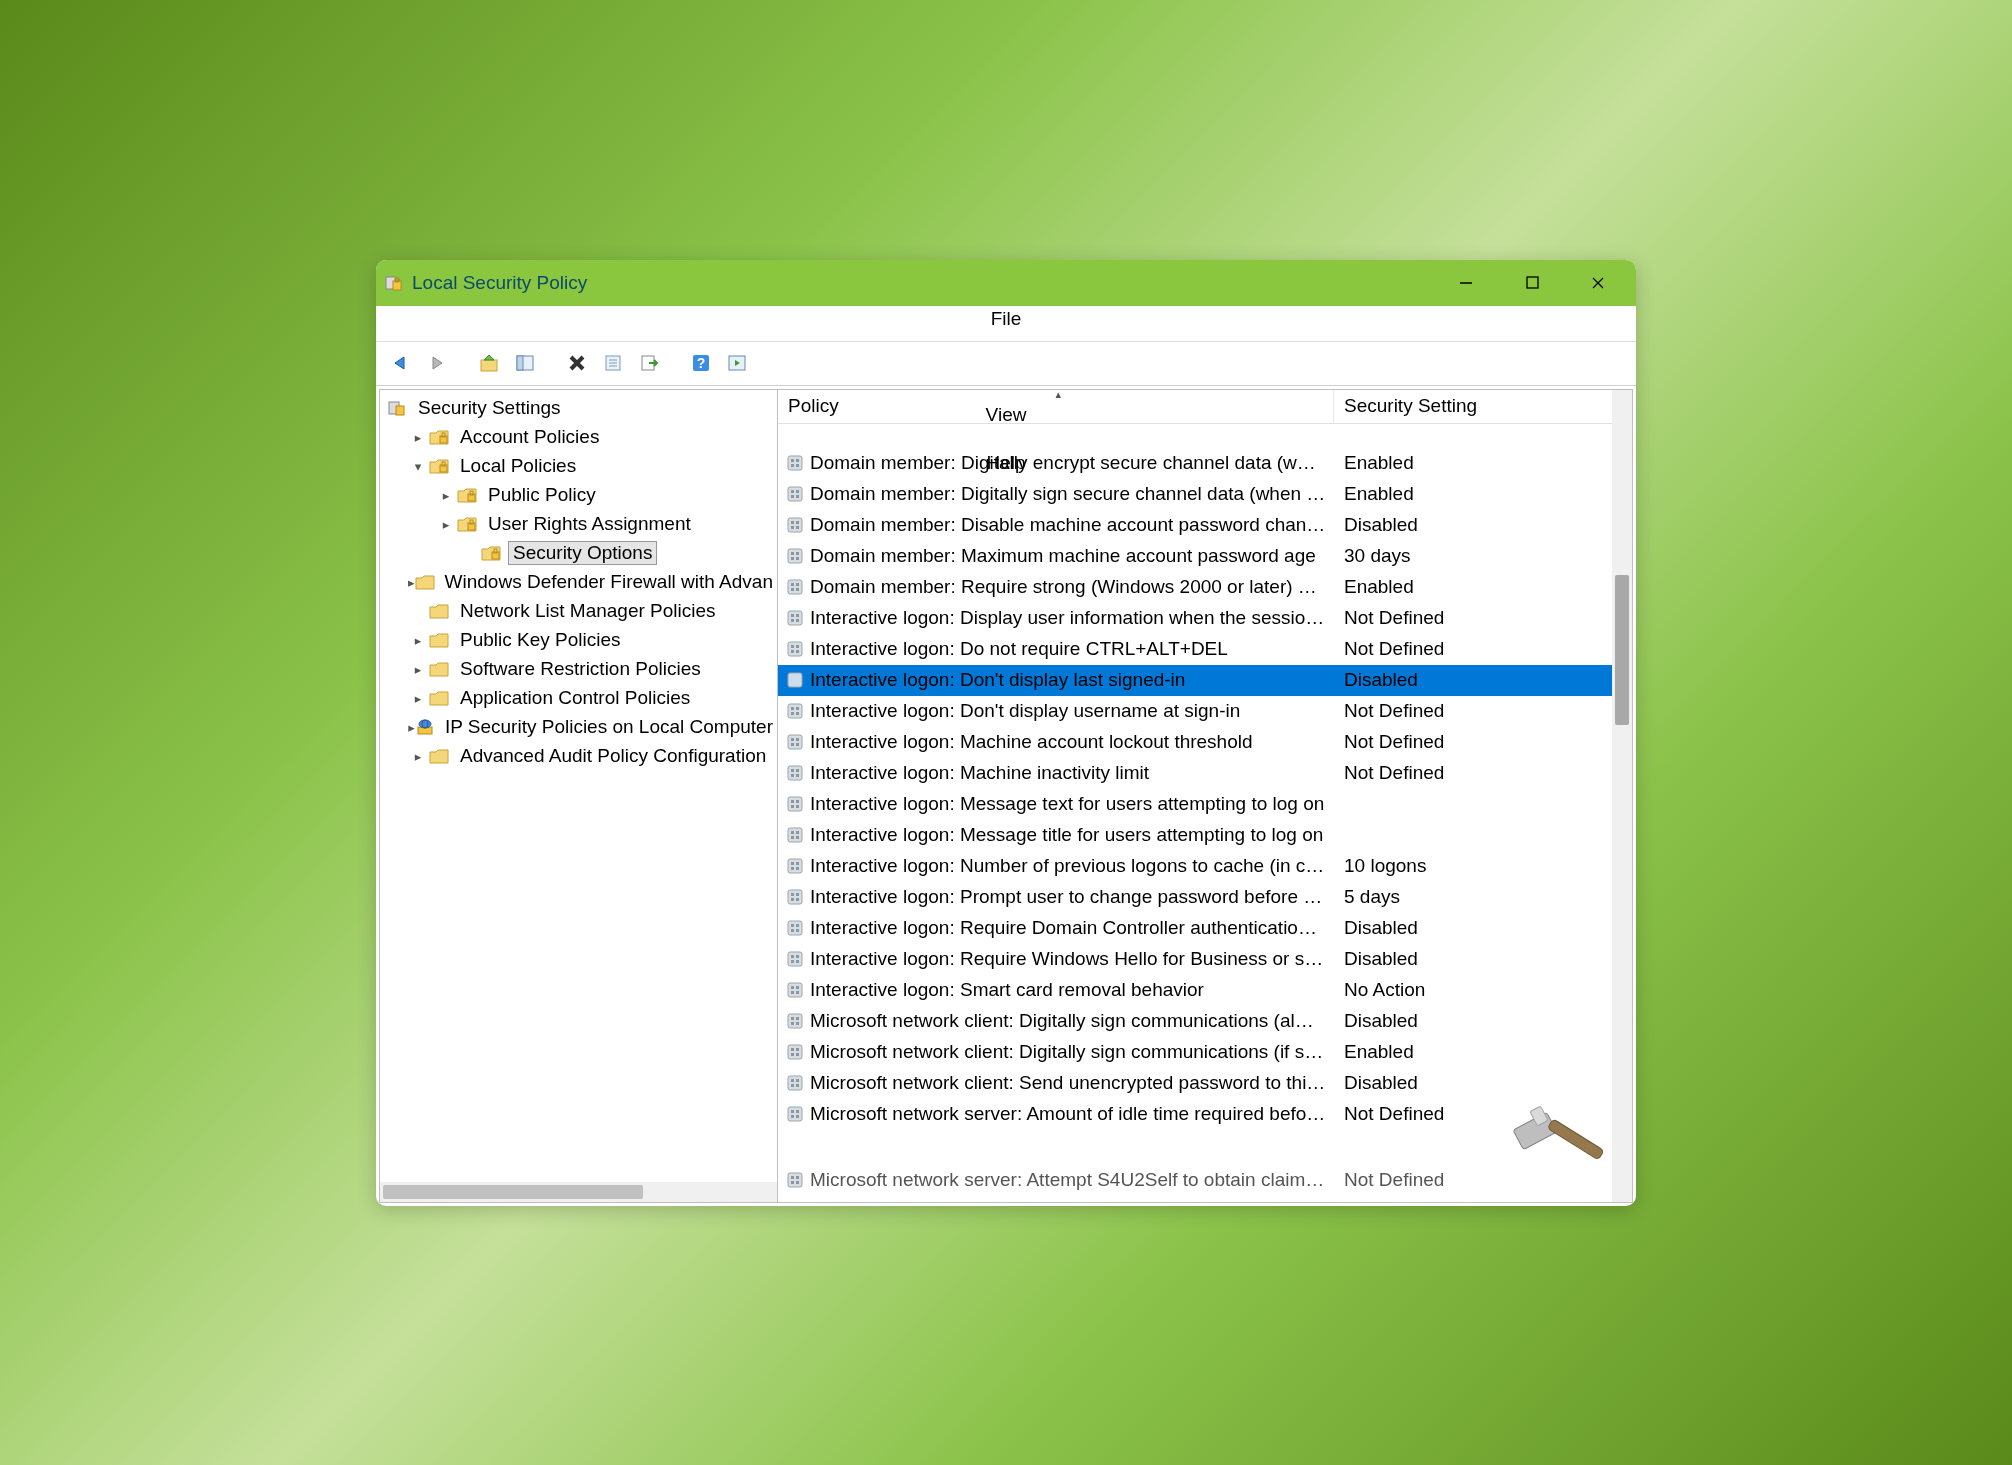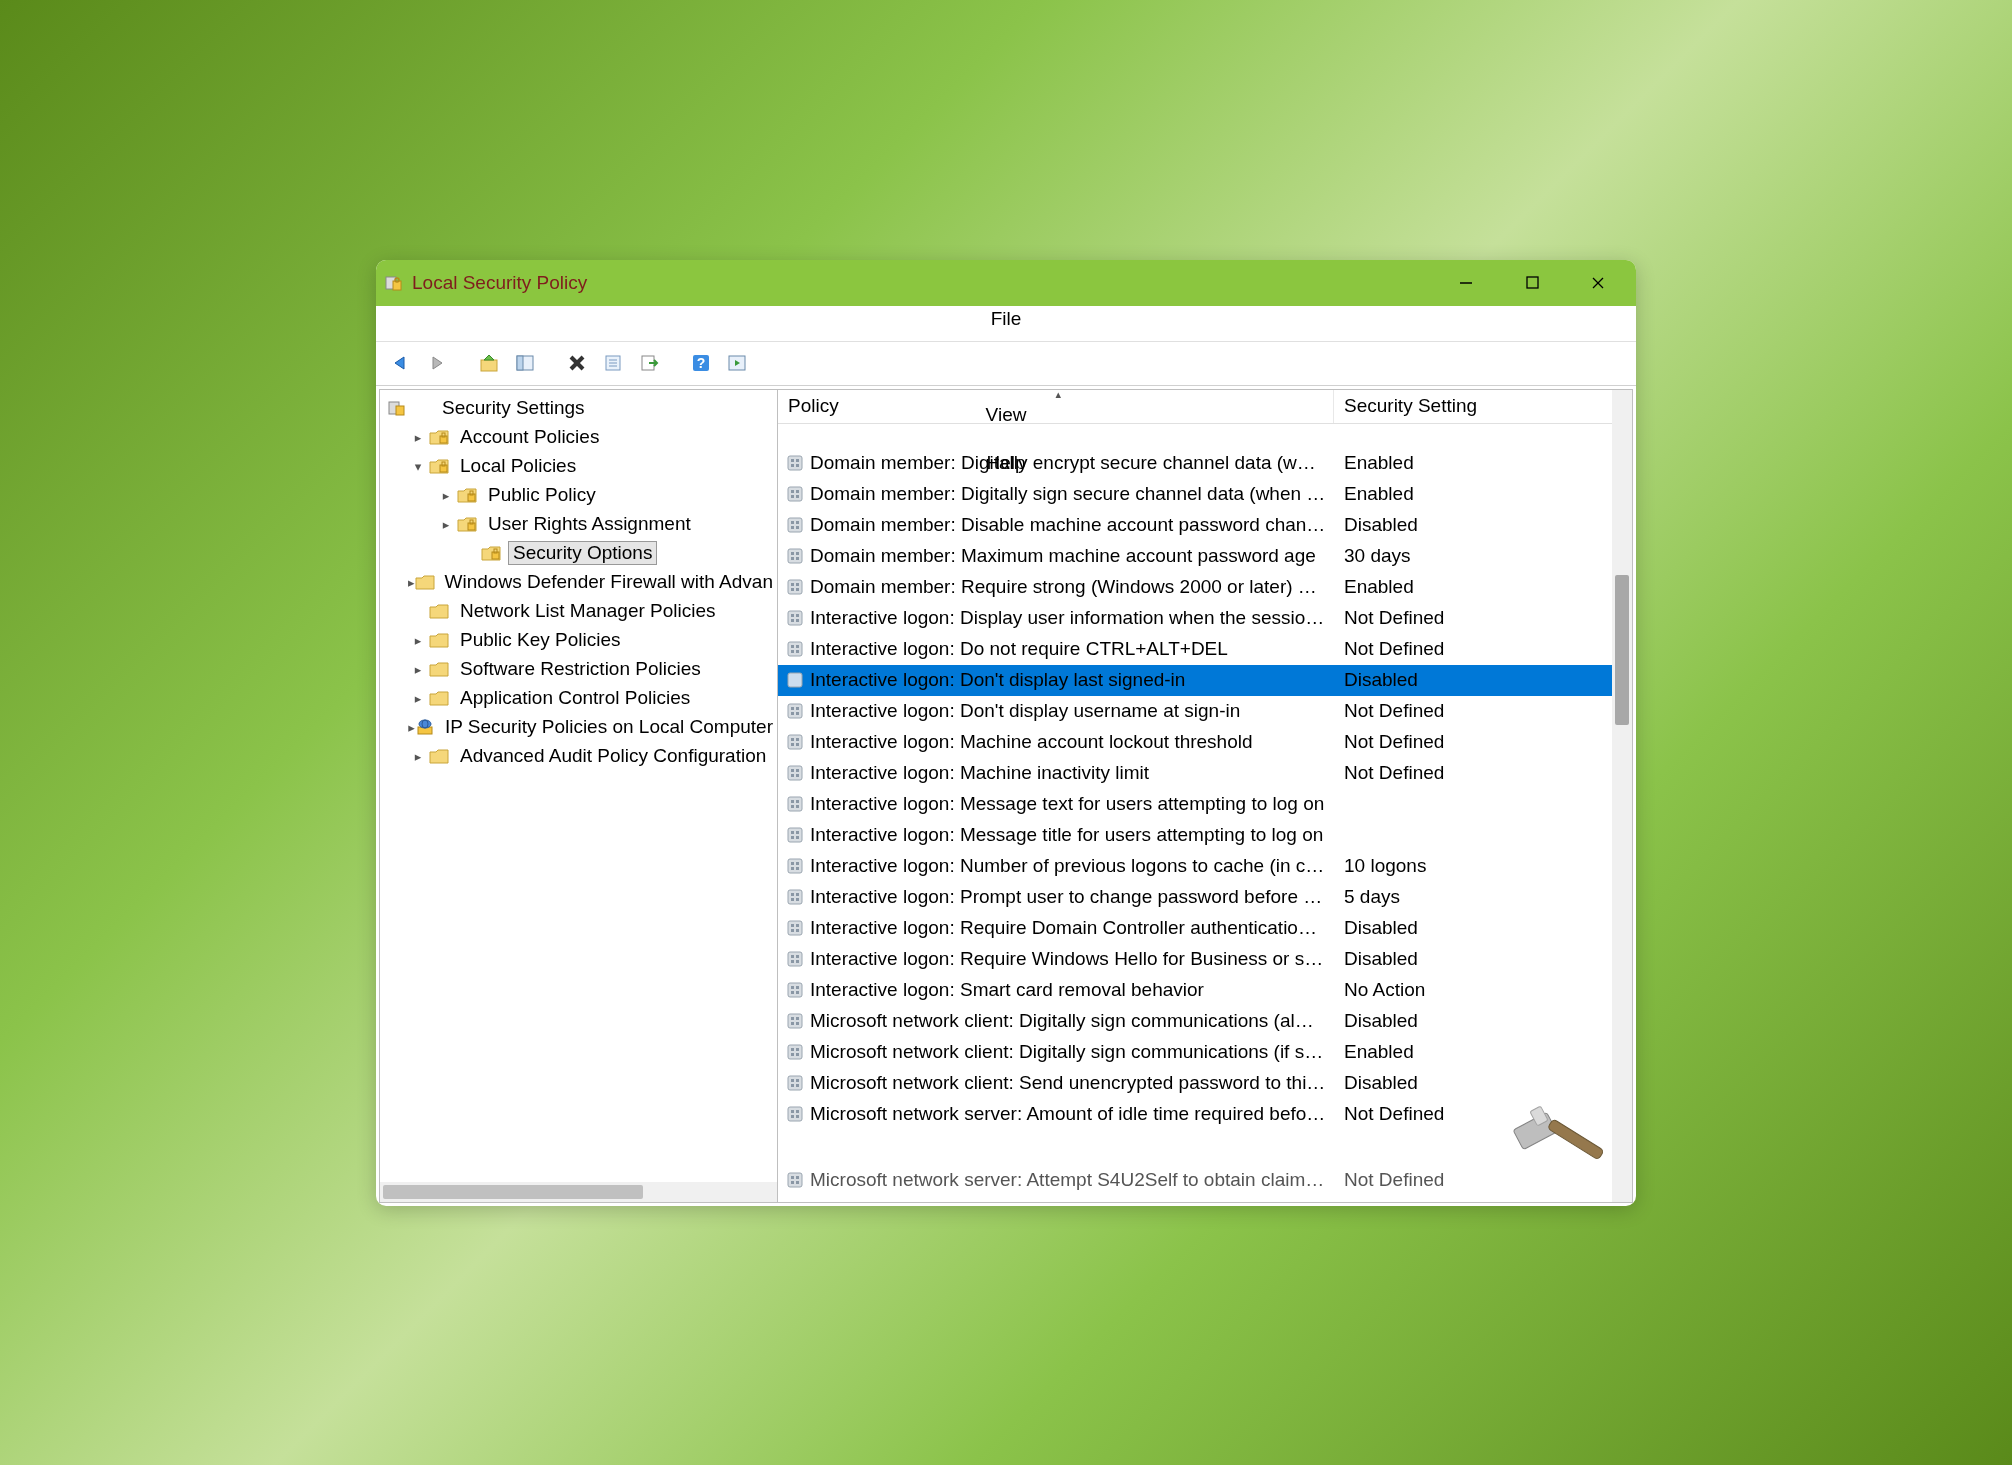--- a/index.html
+++ b/index.html
@@ -24,21 +24,21 @@
     box-shadow: 0 4px 20px rgba(0,0,0,0.2);
     position: relative;
   }
   
   .titlebar {
     height: 46px;
     background: #8bc63f;
     display: flex;
     align-items: center;
     padding: 4px 8px;
-    color: #7f1d1d;
+    color: #0c4a6e;
   }
   .titlebar .app-icon { width: 20px; height: 20px; margin-right: 8px; display:flex; align-items:center; justify-content:center;}
   .titlebar .title { font-size: 19px; flex: 1; }
   .win-controls { display: flex; gap: 34px; margin-right: 14px; }
   .win-btn { width: 32px; height: 32px; display:flex; align-items:center; justify-content:center; cursor:pointer; }
   
   .menubar {
     height: 36px;
     background: #fff;
     border-bottom: 1px solid #e0e0e0;
@@ -272,21 +272,21 @@
           <rect x="2" y="3" width="16" height="14" fill="#e8f0fa" stroke="#6a8aaa"></rect>
           <path d="M8 7 L13 10 L8 13 Z" fill="#3a9a3a"></path>
         </svg>
     </div>
   </div>
 
   <div class="content">
 
     <div class="tree-pane">
       <div class="tree-body">
-        <div class="tree-row" style="padding-left:6px;gap:24px;">
+        <div class="tree-row" style="padding-left:6px;">
           <span class="folder-icon">
             <svg width="18" height="18">
                 <rect x="1" y="3" width="10" height="12" fill="#dcdcdc" stroke="#888"></rect>
                 <rect x="8" y="7" width="8" height="9" fill="#f5c542" stroke="#b58a1a"></rect>
               </svg>
           </span>
           <span class="label-box">Security Settings</span>
         </div>
         <div id="tree-items">
             <div class="tree-row indent-1">

